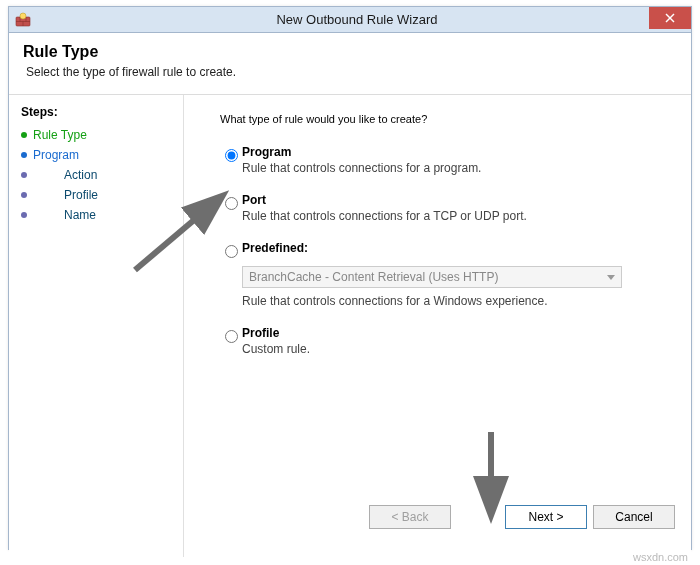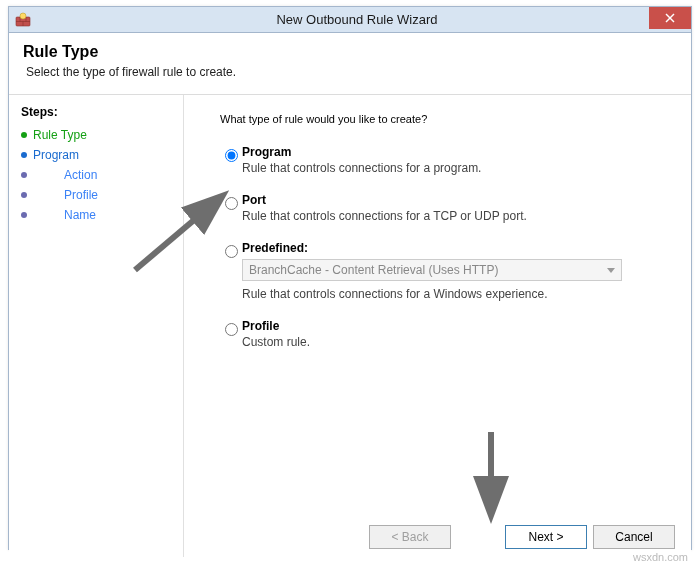--- a/index.html
+++ b/index.html
@@ -93,21 +93,21 @@
     font-size: 12px;
     cursor: pointer;
   }
   .step-item .bullet {
     width: 6px; height: 6px; border-radius: 50%;
   }
   .step-item.current { color: #15a015; }
   .step-item.current .bullet { background: #15a015; }
   .step-item.link { color: #1a6bcf; }
   .step-item.link .bullet { background: #1a6bcf; }
-  .step-item.pending { color: #3b82f6; gap: 37px; }
+  .step-item.pending { color: #0c4a6e; gap: 37px; }
   .step-item.pending .bullet { background: #6b6bb0; }
   .content {
     flex: 1;
     background: #fff;
     position: relative;
     padding: 18px 20px 10px 36px;
   }
   .prompt {
     font-size: 11px;
     margin-bottom: 20px;
@@ -124,21 +124,21 @@
   .option .opt-title {
     font-weight: bold;
     font-size: 12px;
   }
   .option .opt-desc {
     font-size: 12px;
     color: #444;
     margin-top: 2px;
   }
   .combo {
-    margin-top: 4px;
+    margin-top: 11px;
     width: 380px;
     height: 22px;
     border: 1px solid #ccc;
     background: #f5f5f5;
     color: #888;
     font-size: 12px;
     padding: 2px 20px 2px 6px;
     position: relative;
     display: flex; align-items: center;
     cursor: default;
@@ -146,21 +146,21 @@
   .combo::after {
     content: "";
     position: absolute;
     right: 6px; top: 8px;
     border-left: 4px solid transparent;
     border-right: 4px solid transparent;
     border-top: 5px solid #999;
   }
   .buttons {
     position: absolute;
-    bottom: 8px; right: 16px;
+    bottom: 28px; right: 16px;
     display: flex;
     gap: 6px;
   }
   .buttons button {
     width: 82px; height: 24px;
     font-size: 12px;
     font-family: inherit;
     background: #f0f0f0;
     border: 1px solid #adadad;
     cursor: pointer;

